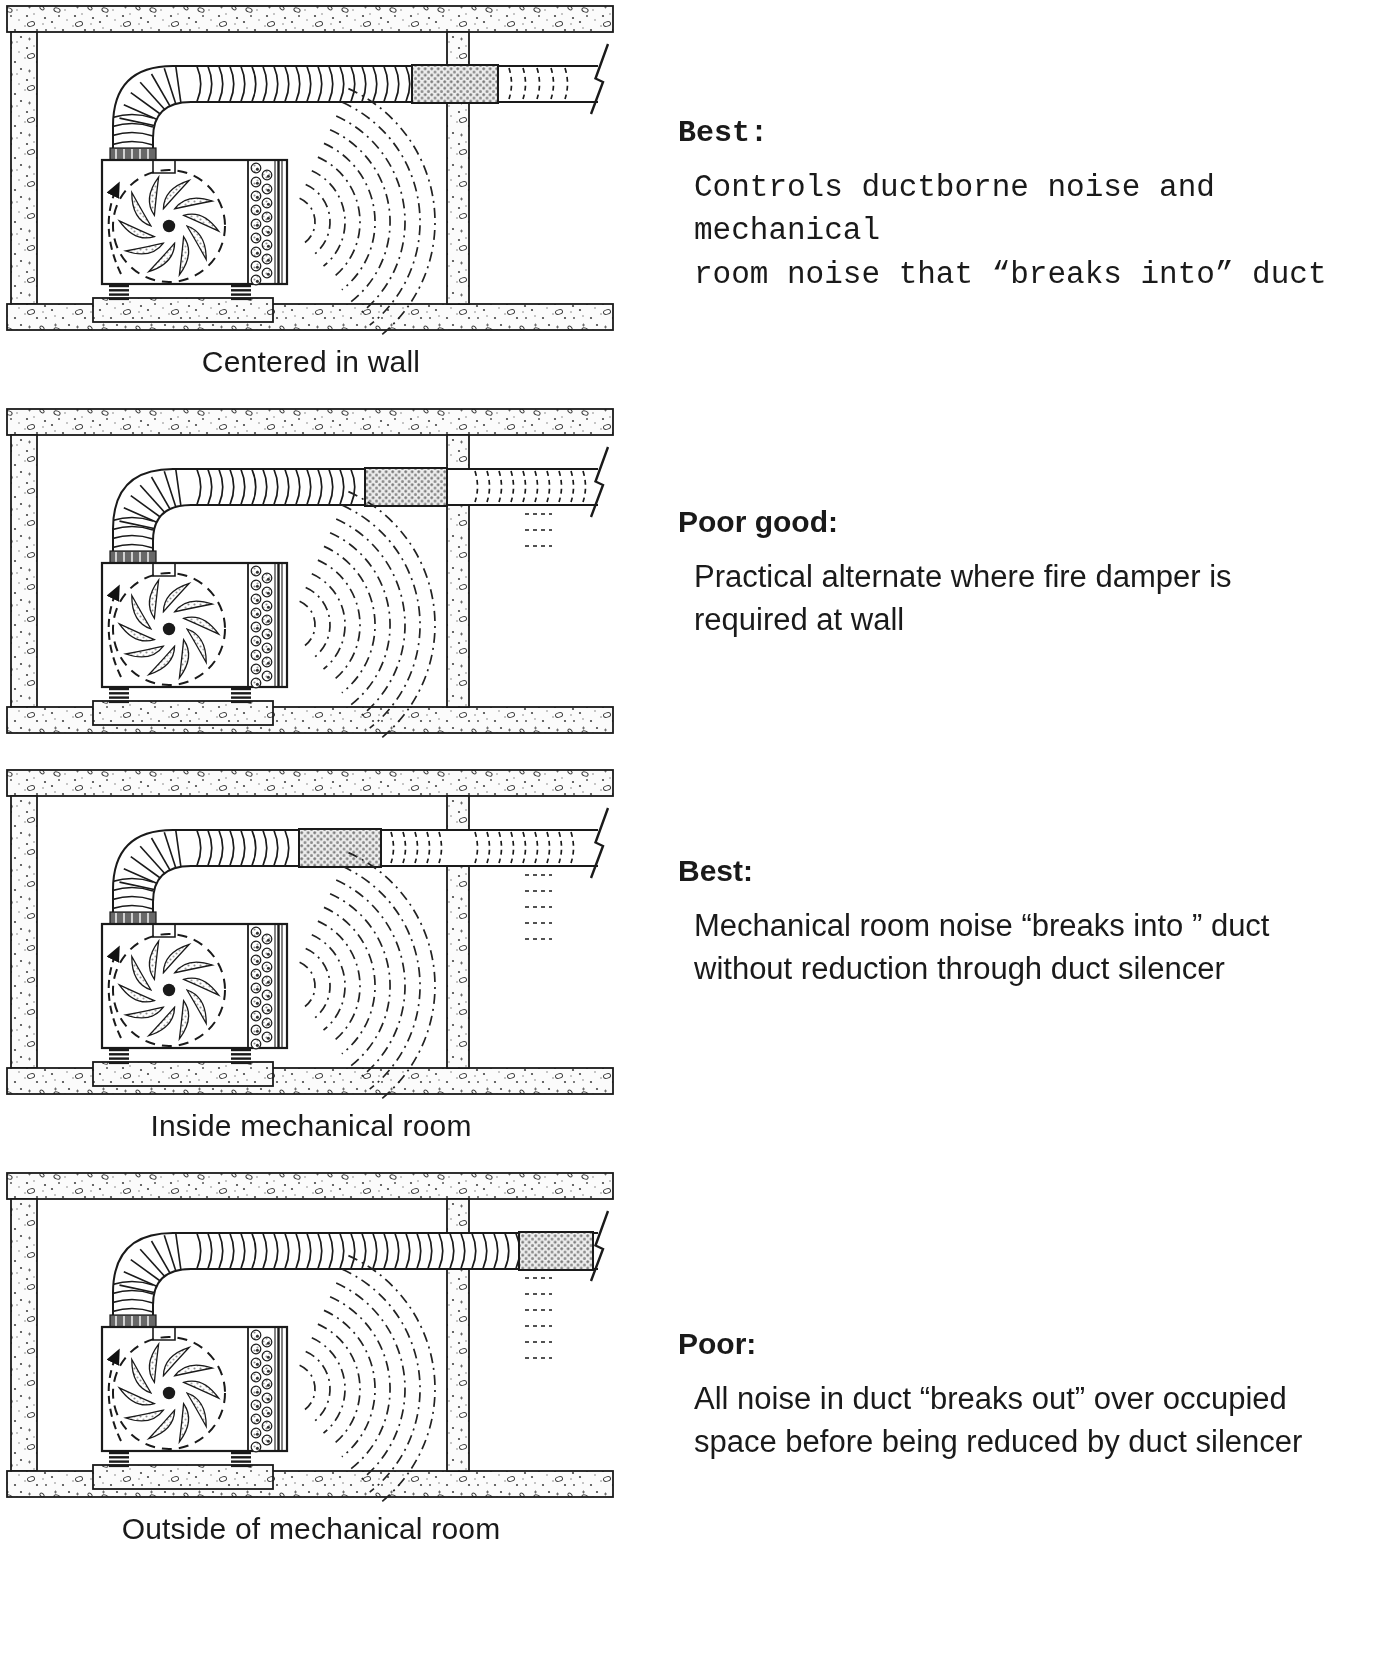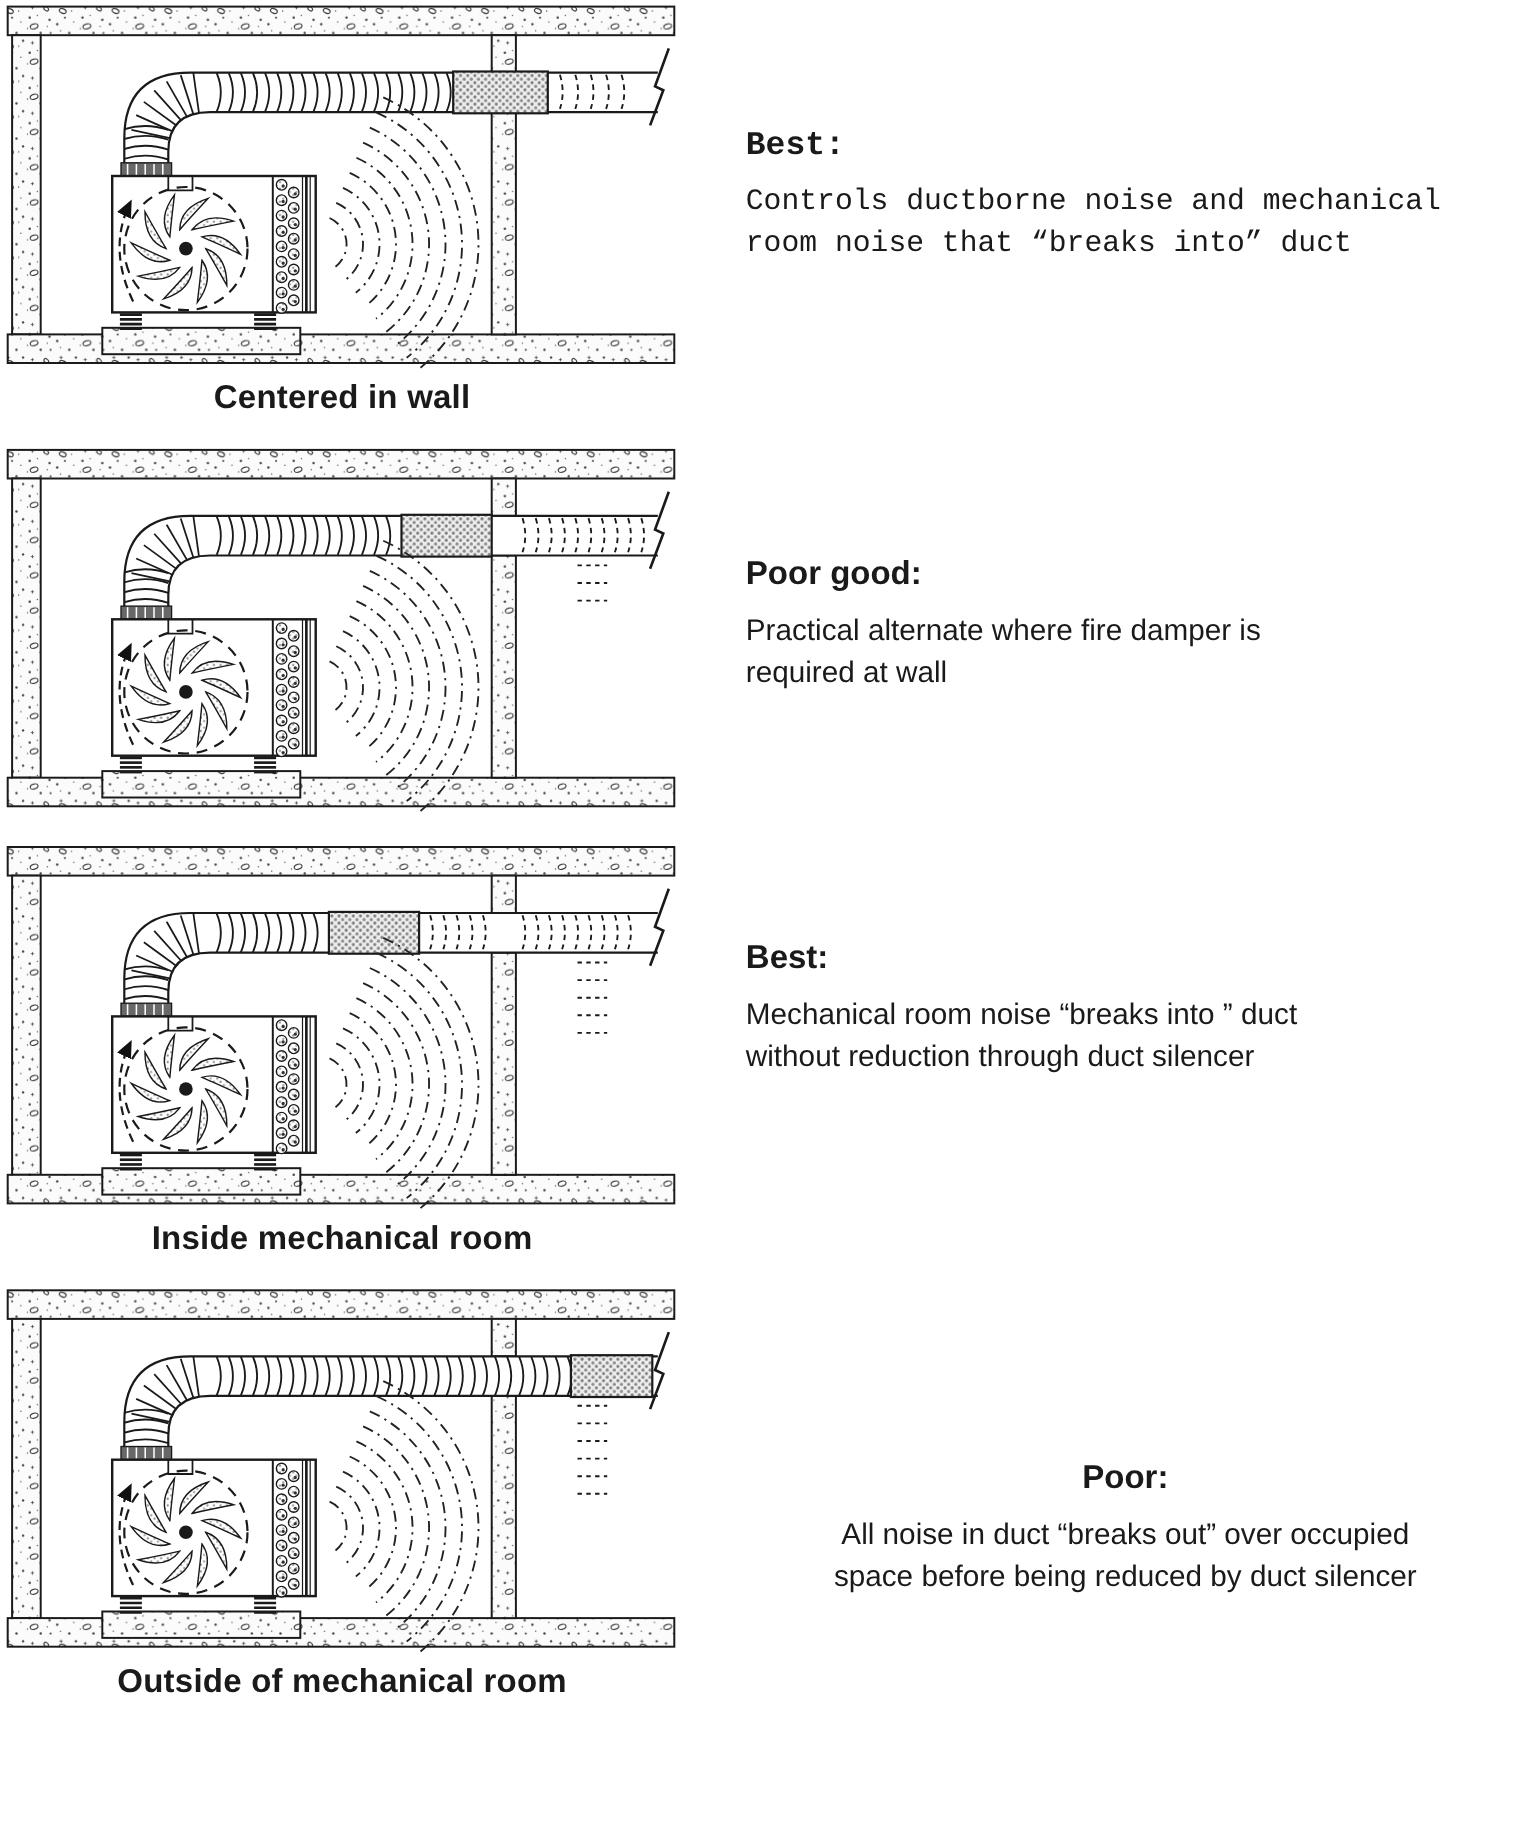--- a/index.html
+++ b/index.html
@@ -8,30 +8,30 @@
     font-family:"Liberation Sans", sans-serif;
     color:#1a1a1a;
     -webkit-font-smoothing:antialiased;
   }
   .page{padding:2px 0 0 0;}
   .row{display:flex;align-items:flex-start;margin-bottom:26px;}
   .diagram-col{margin:0;width:622px;flex:0 0 622px;}
   .diagram{display:block;width:622px;height:335px;}
   .caption{
     display:block;text-align:center;
-    font-size:30px;font-weight:bold;margin-top:8px;
+    font-size:30px;font-weight:normal;margin-top:8px;
     letter-spacing:.2px;
   }
   .text-col{margin-left:56px;width:690px;}
   .rating{font-size:30px;font-weight:bold;margin-bottom:16px;}
-  .desc{font-size:27px;line-height:1.4;white-space:pre-line;}
+  .desc{font-size:31px;line-height:1.4;white-space:pre-line;margin-left:16px;}
   .pt-1{padding-top:114px;font-family:Liberation Mono, monospace;}
   .pt-2{padding-top:100px;}
   .pt-3{padding-top:88px;}
-  .pt-4{padding-top:158px;text-align:center;}
+  .pt-4{padding-top:158px;}
   .defs-svg{position:absolute;width:0;height:0;}
 </style>
 </head>
 <body>
 
 <svg class="defs-svg" aria-hidden="true">
   <defs>
     <pattern id="concrete" width="48" height="32" patternUnits="userSpaceOnUse">
       <rect width="48" height="32" fill="#fbfbfb"></rect>
       <ellipse cx="8" cy="8" rx="3.2" ry="2" fill="#fff" stroke="#3a3a3a" stroke-width="1" transform="rotate(20 8 8)"></ellipse>

